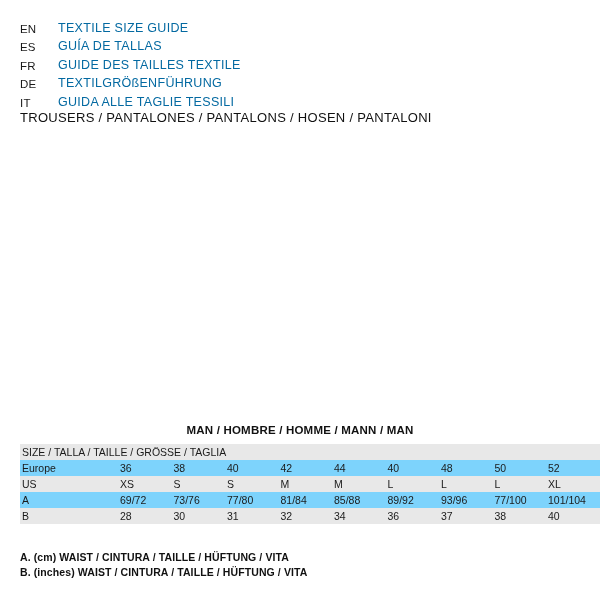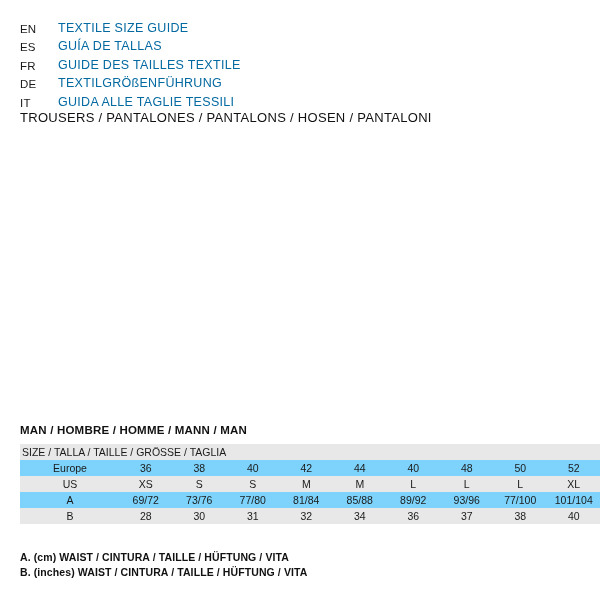--- a/index.html
+++ b/index.html
@@ -81,31 +81,32 @@
     left: 20px;
     top: 424px;
     width: 560px;
   }
   .gender-line {
     font-size: 11.5px;
     font-weight: bold;
     letter-spacing: 0.2px;
     margin-bottom: 8px;
     color: #111;
+    text-align: center;
   }
   table.size-table {
     border-collapse: collapse;
     width: 560px;
     table-layout: fixed;
   }
   table.size-table td {
     font-size: 10.5px;
     padding: 2px 0 2px 2px;
     color: #1a1a1a;
-    text-align: center;
+    text-align: left;
     white-space: nowrap;
   }
   table.size-table tr.shaded td {
     background: #e8e8e8;
   }
   table.size-table tr.plain td {
     background: #7dd3fc;
   }
   td.label-col {
     width: 96px;

